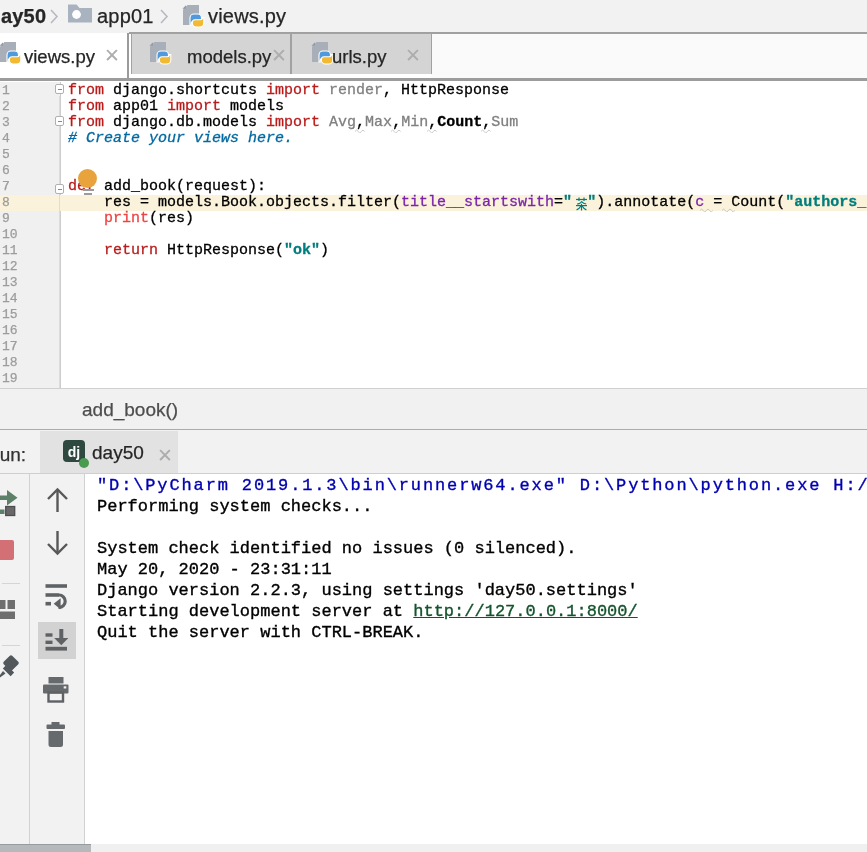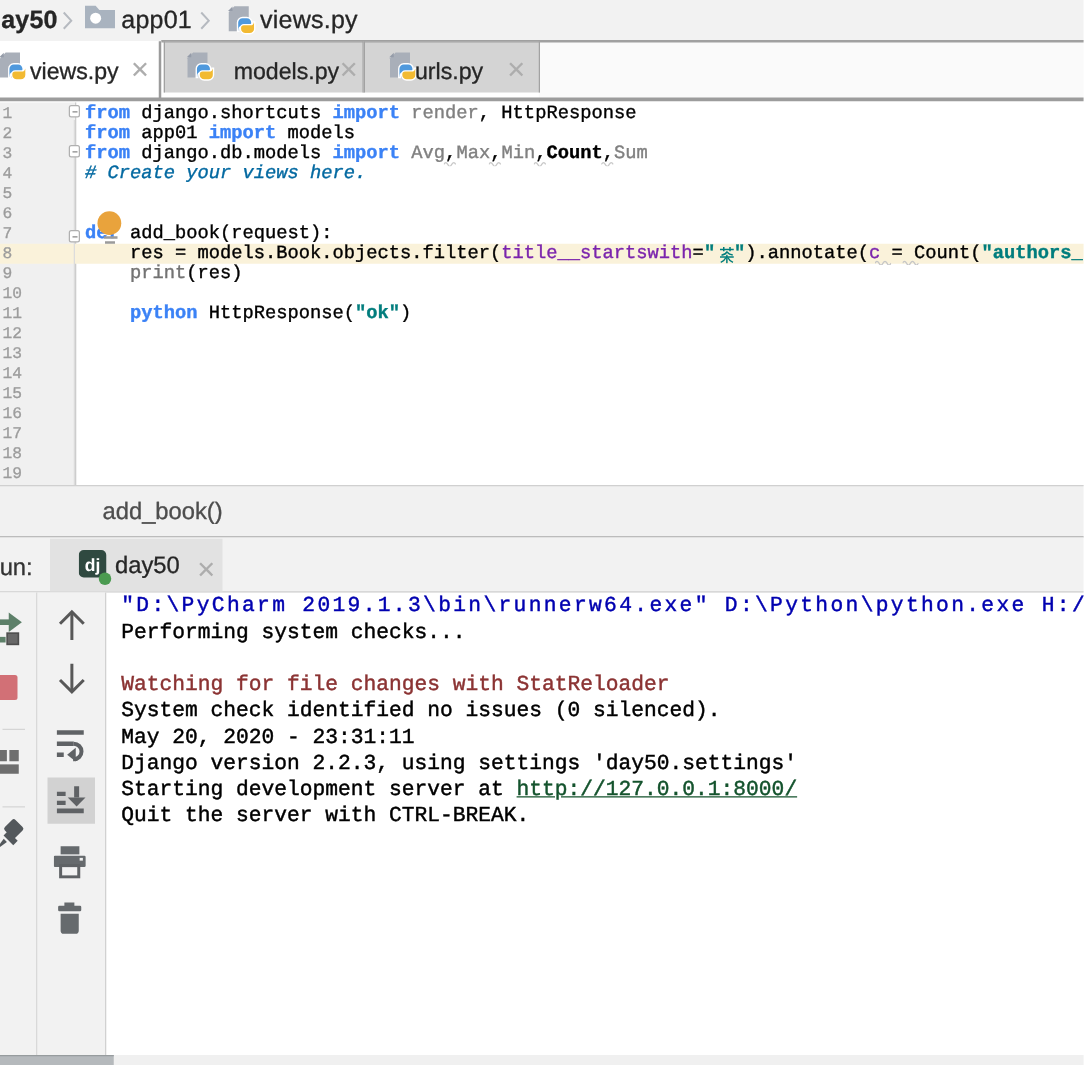--- a/index.html
+++ b/index.html
@@ -9,26 +9,26 @@
 #crumb{left:0;top:0;width:867px;height:33px;background:#f2f2f2}
 .crumbtxt{font-size:20px;color:#262626;top:5px;letter-spacing:0.2px}
 
 .tab{top:33px;height:41px;background:#d4d4d4;border:1px solid #a2a2a2;border-bottom:none}
 .tabtxt{font-size:18.5px;color:#262626;top:46px}
 
 #gutter{left:0;top:82px;width:61px;height:306px;background:#f0f0f0;border-right:1px solid #cdcdcd}
 #caretrow{left:0;top:195px;width:867px;height:16px;background:#faf2da}
 #lnums{left:2px;top:83px;font-size:13px;line-height:16px;color:#9c9c9c}
 #code{left:68px;top:83px;font-size:15px;line-height:16px;color:#000;-webkit-text-stroke:0.3px}
-.kw{color:#3b82f6;font-weight:bold}
+.kw{color:#b91c1c;font-weight:normal}
 .gy{color:#808080}
 .cm{color:#0369a1;font-style:italic}
 .st{color:#007d7d;font-weight:bold}
 .ka{color:#7b24ad}
-.bi{color:#737373}
+.bi{color:#ef4444}
 #cai{display:inline-block;width:15px}
 .fold{width:9px;height:10px;left:55px;background:#fff;border:1px solid #b0b0b0;border-radius:2px}
 .fold:after{content:"";position:absolute;left:1.5px;top:4px;width:4px;height:1px;background:#888}
 #foldline{left:59px;top:96px;width:1px;height:292px;background:#dcdcdc}
 
 #bulb{left:78px;top:169px;width:19px;height:19px;border-radius:50%;background:#e9a33c}
 .bbar{background:#9b9b9b;height:2px}
 
 #navbot{left:0;top:388px;width:867px;height:42px;background:#f1f1f1;border-top:1px solid #d0d0d0;border-bottom:1px solid #ababab}
 
@@ -126,21 +126,21 @@
 <pre class="abs" id="code"><span class="kw">from</span> django.shortcuts <span class="kw">import</span> <span class="gy">render</span>, HttpResponse
 <span class="kw">from</span> app01 <span class="kw">import</span> models
 <span class="kw">from</span> django.db.models <span class="kw">import</span> <span class="gy">Avg</span>,<span class="gy">Max</span>,<span class="gy">Min</span>,<b>Count</b>,<span class="gy">Sum</span>
 <span class="cm"># Create your views here.</span>
 
 
 <span class="kw">def</span> add_book(request):
     res = models.Book.objects.filter(<span class="ka">title__startswith</span>=<span class="st">"<span id="cai"></span>"</span>).annotate(<span class="ka">c</span> = Count(<span class="st">"authors_</span>
     <span class="bi">print</span>(res)
 
-    <span class="kw">python</span> HttpResponse(<span class="st">"ok"</span>)</pre>
+    <span class="kw">return</span> HttpResponse(<span class="st">"ok"</span>)</pre>
 <div class="abs" id="bulb"></div>
 <div class="abs bbar" style="left:83px;top:189px;width:11px"></div>
 <div class="abs bbar" style="left:84px;top:192.5px;width:8px"></div>
 
 <div class="abs" id="navbot"></div>
 <span class="abs" style="left:82px;top:399px;font-size:19px;color:#4d4d4d">add_book()</span>
 
 <div class="abs" id="runhdr">
     <div class="abs" id="runtab"></div>
   </div>
@@ -151,21 +151,20 @@
 <circle cx="21" cy="23" r="5" fill="#4a9a50"></circle>
 </svg>
 <span class="abs" style="left:92px;top:442px;font-size:19px;color:#262626">day50</span>
 <span class="abs x" style="left:157px;top:444px">✕</span>
 
 <div class="abs" id="col1"></div>
 <div class="abs" id="col2"></div>
 <pre class="abs" id="console"><span style="color:#0000b0;letter-spacing:1.87px">"D:\PyCharm 2019.1.3\bin\runnerw64.exe" D:\Python\python.exe H:/</span>
 Performing system checks...
 
-<span class="err">Watching for file changes with StatReloader</span>
 System check identified no issues (0 silenced).
 May 20, 2020 - 23:31:11
 Django version 2.2.3, using settings 'day50.settings'
 Starting development server at <span class="lnk">http://127.0.0.1:8000/</span>
 Quit the server with CTRL-BREAK.</pre>
 
 <svg class="abs" style="left:355px;top:128px" width="10" height="5" fill="none" stroke="#c9c9c9" stroke-width="1">
     <path d="M0 3.5 q1.6-3 3.2 0 t3.2 0 t3.2 0"></path>
   </svg>
 <svg class="abs" style="left:391px;top:128px" width="10" height="5" fill="none" stroke="#c9c9c9" stroke-width="1">

